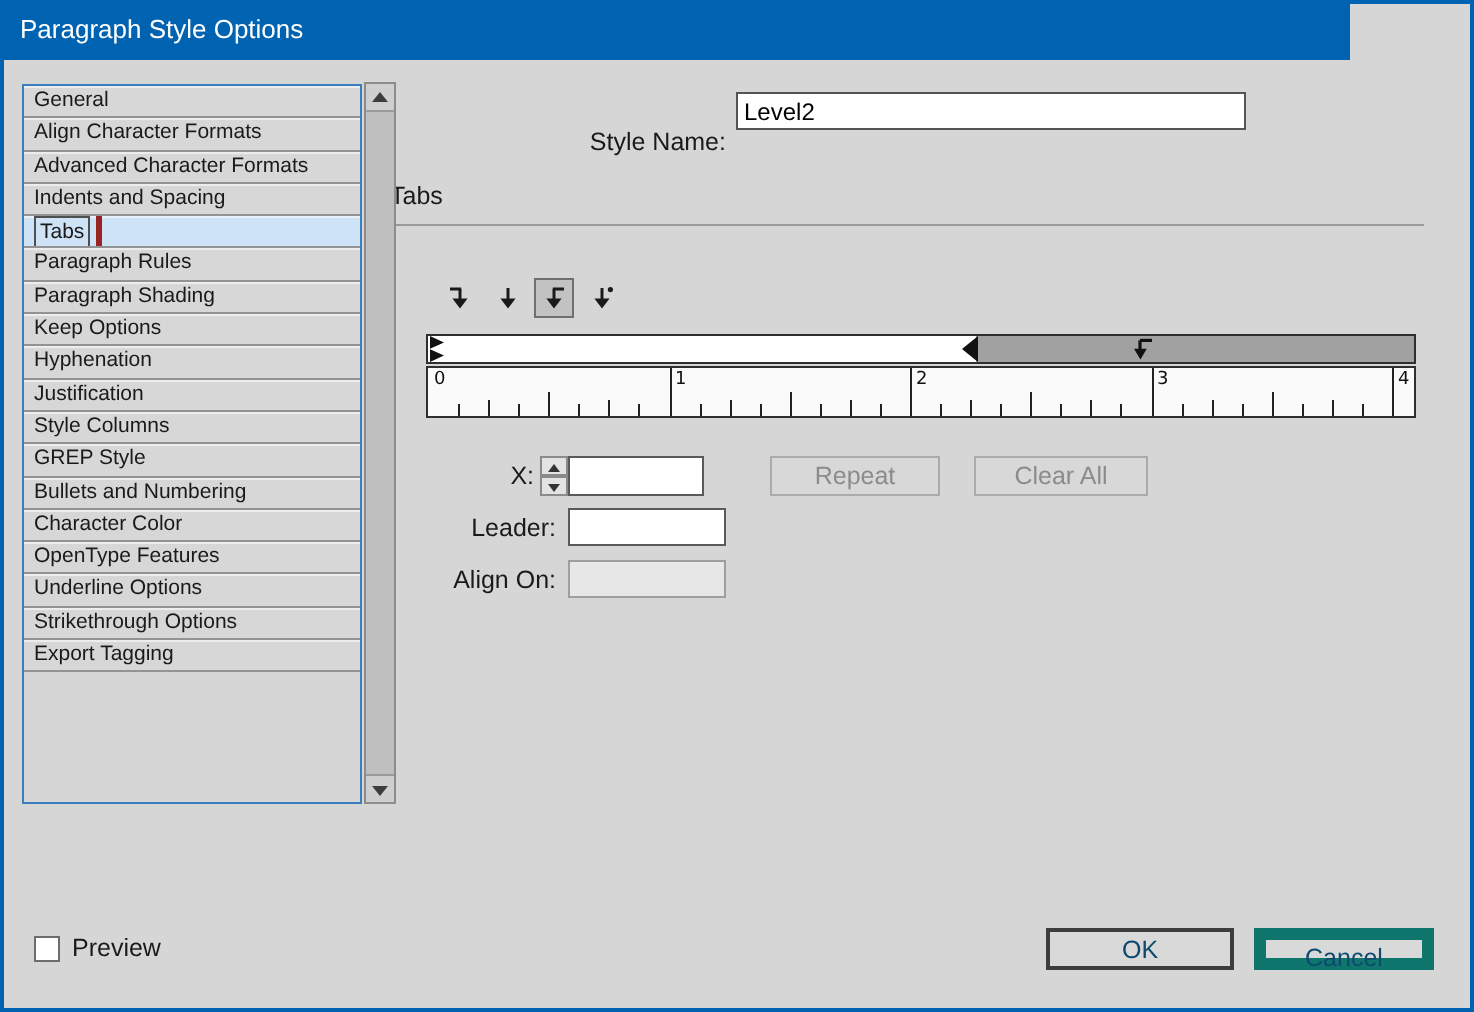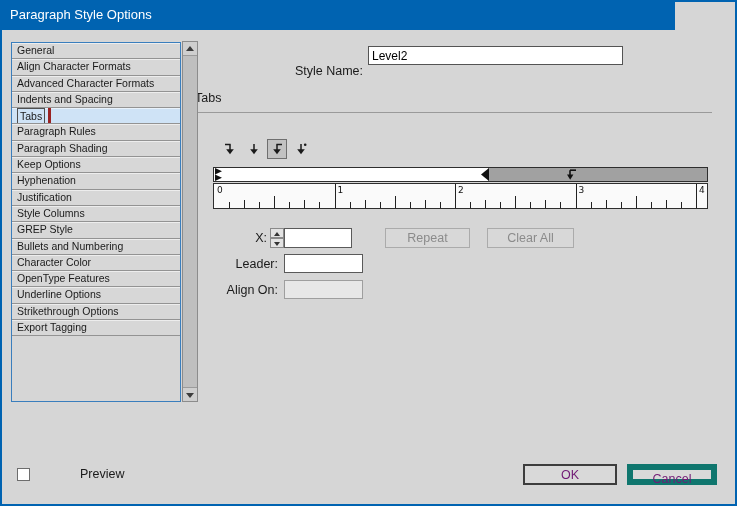--- a/index.html
+++ b/index.html
@@ -92,22 +92,22 @@
   .alignon-label{left:195px;top:283px;width:83px;}
   .alignon-input{left:284px;top:280px;width:79px;height:19px;background:#e7e7e7;border:1px solid #9e9e9e;}
   .dlg-btn{
     position:absolute;background:#d8d8d8;border:1px solid #ababab;color:#8b8b8b;
     font-family:inherit;font-size:12.5px;text-align:center;padding:0;
   }
   .repeat-btn{left:385px;top:228px;width:85px;height:20px;}
   .clearall-btn{left:487px;top:228px;width:87px;height:20px;}
   
   .checkbox{position:absolute;left:17px;top:468px;width:13px;height:13px;background:#ffffff;border:1px solid #6d6d6d;}
-  .preview-label{left:36px;top:467px;font-size:12.5px;margin-left:44px;}
-  .btn{position:absolute;background:#d9d9d9;color:#701a75;font-family:inherit;font-size:12.5px;text-align:center;padding:0;}
+  .preview-label{left:36px;top:467px;font-size:12.5px;}
+  .btn{position:absolute;background:#d9d9d9;color:#0c4a6e;font-family:inherit;font-size:12.5px;text-align:center;padding:0;}
   .ok-btn{left:523px;top:464px;width:94px;height:21px;border:2px solid #3d3d3d;line-height:16px;}
   .cancel-btn{left:627px;top:464px;width:90px;height:21px;border:6px solid #0f766e;line-height:18px;}
 </style>
 </head>
 <body>
 
 <div class="dialog">
   <div class="frame" style="border-color: rgb(0, 99, 177);"></div>
 
   <div class="titlebar" style="background: rgb(0, 99, 177);">

